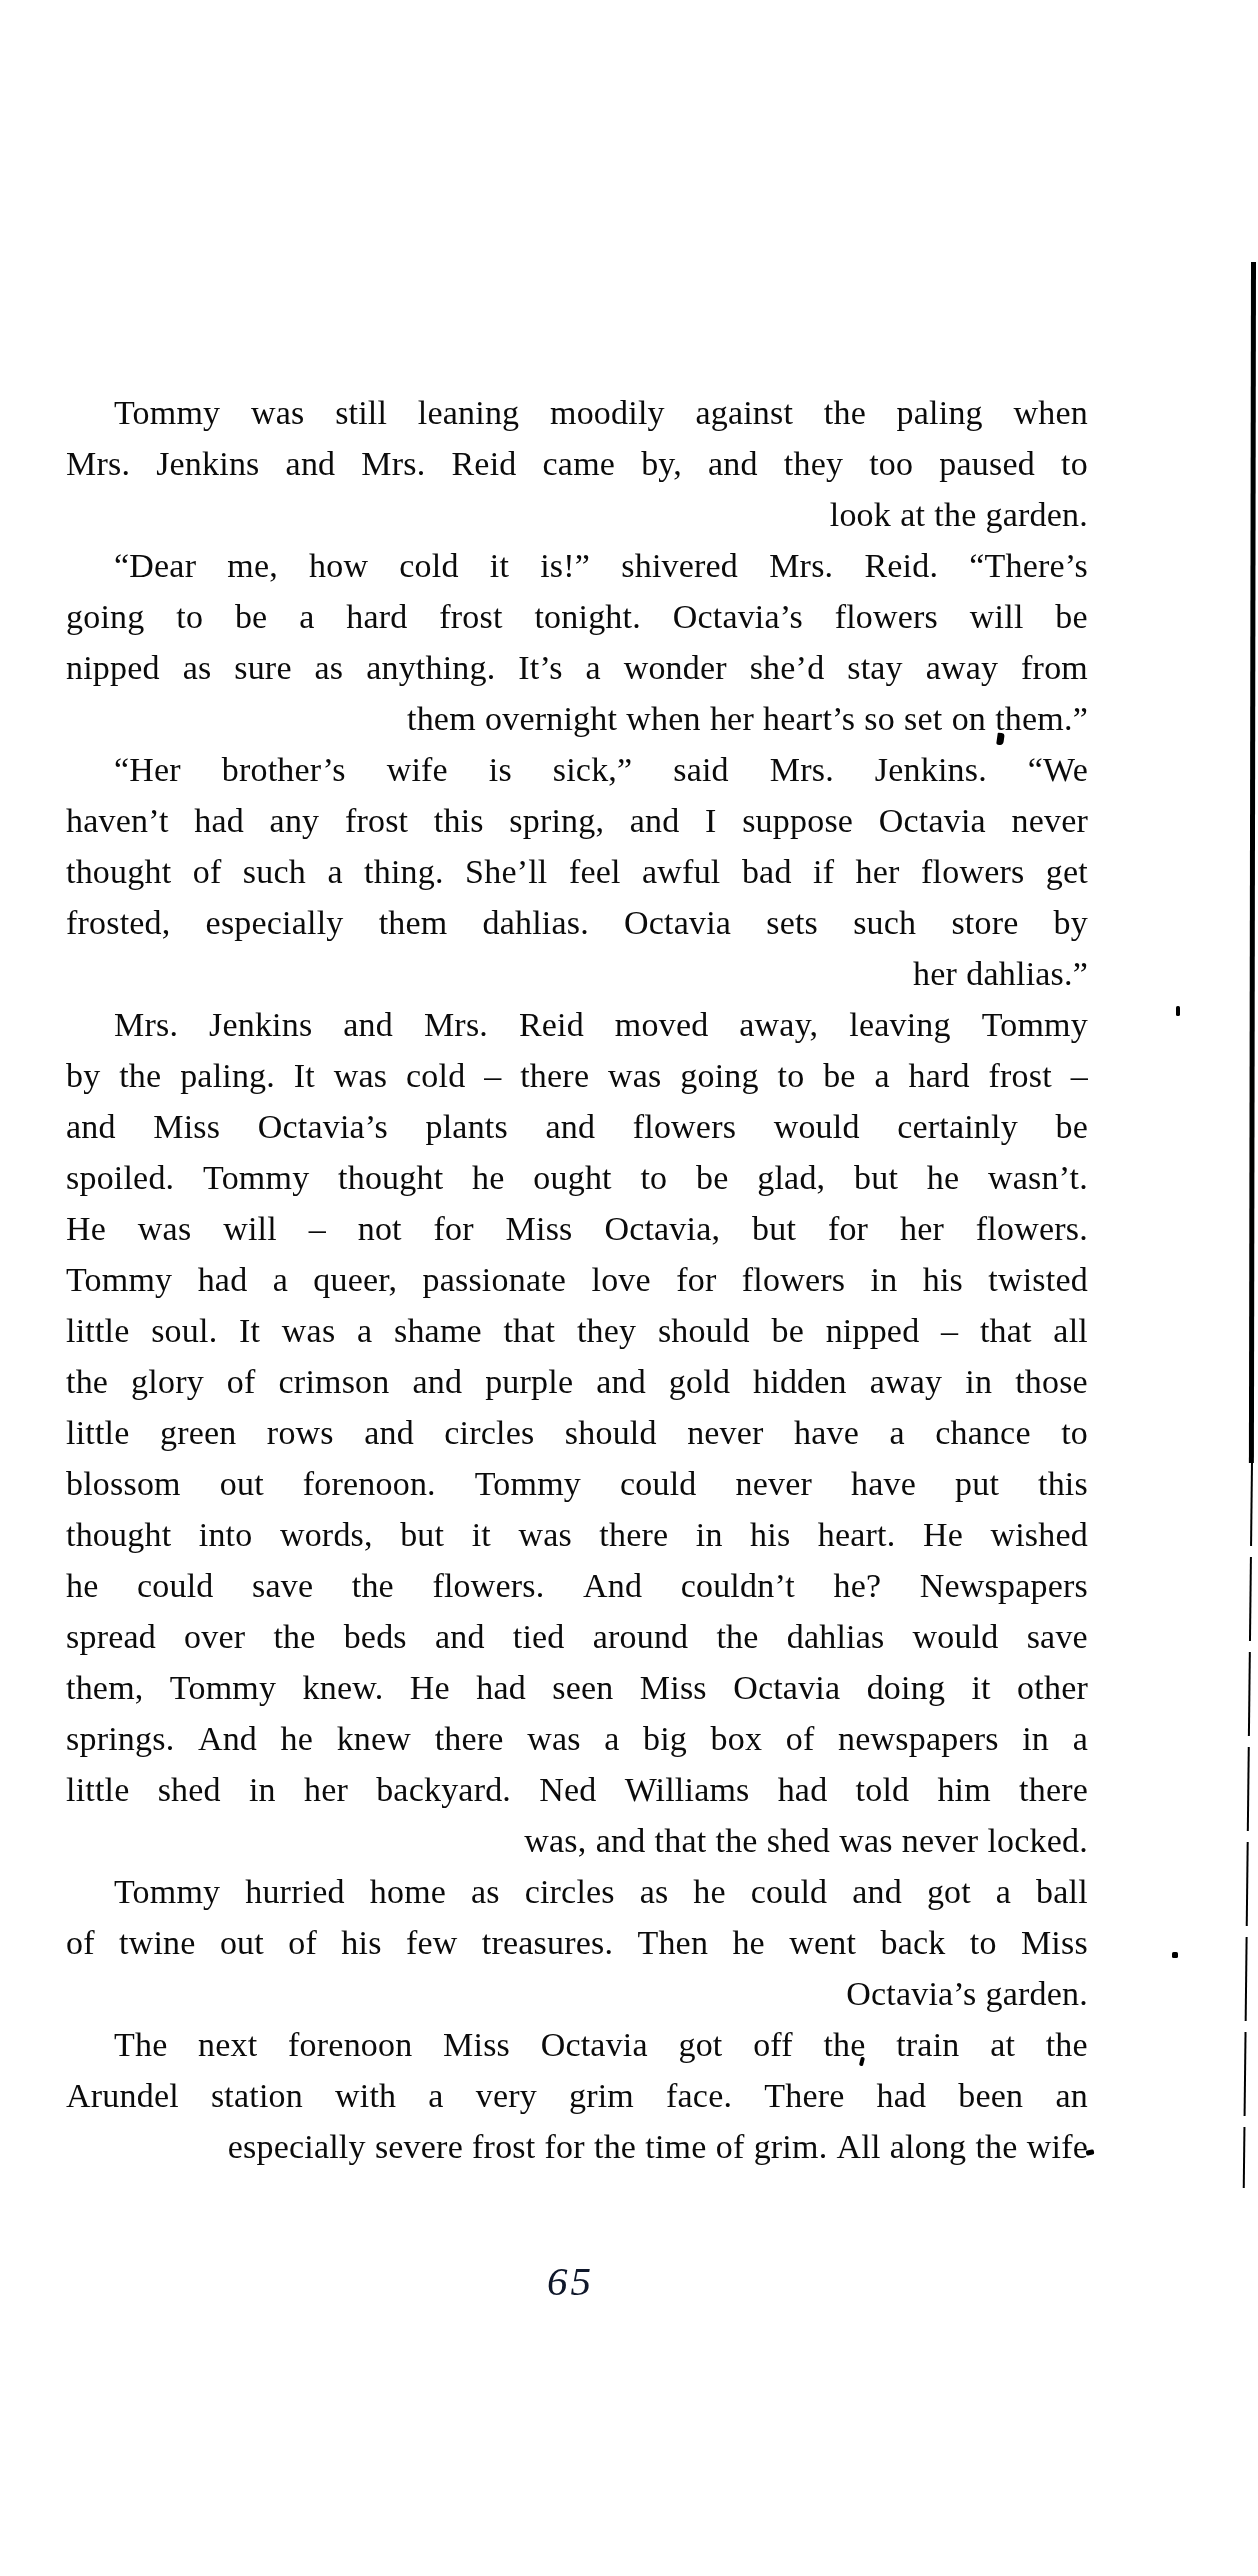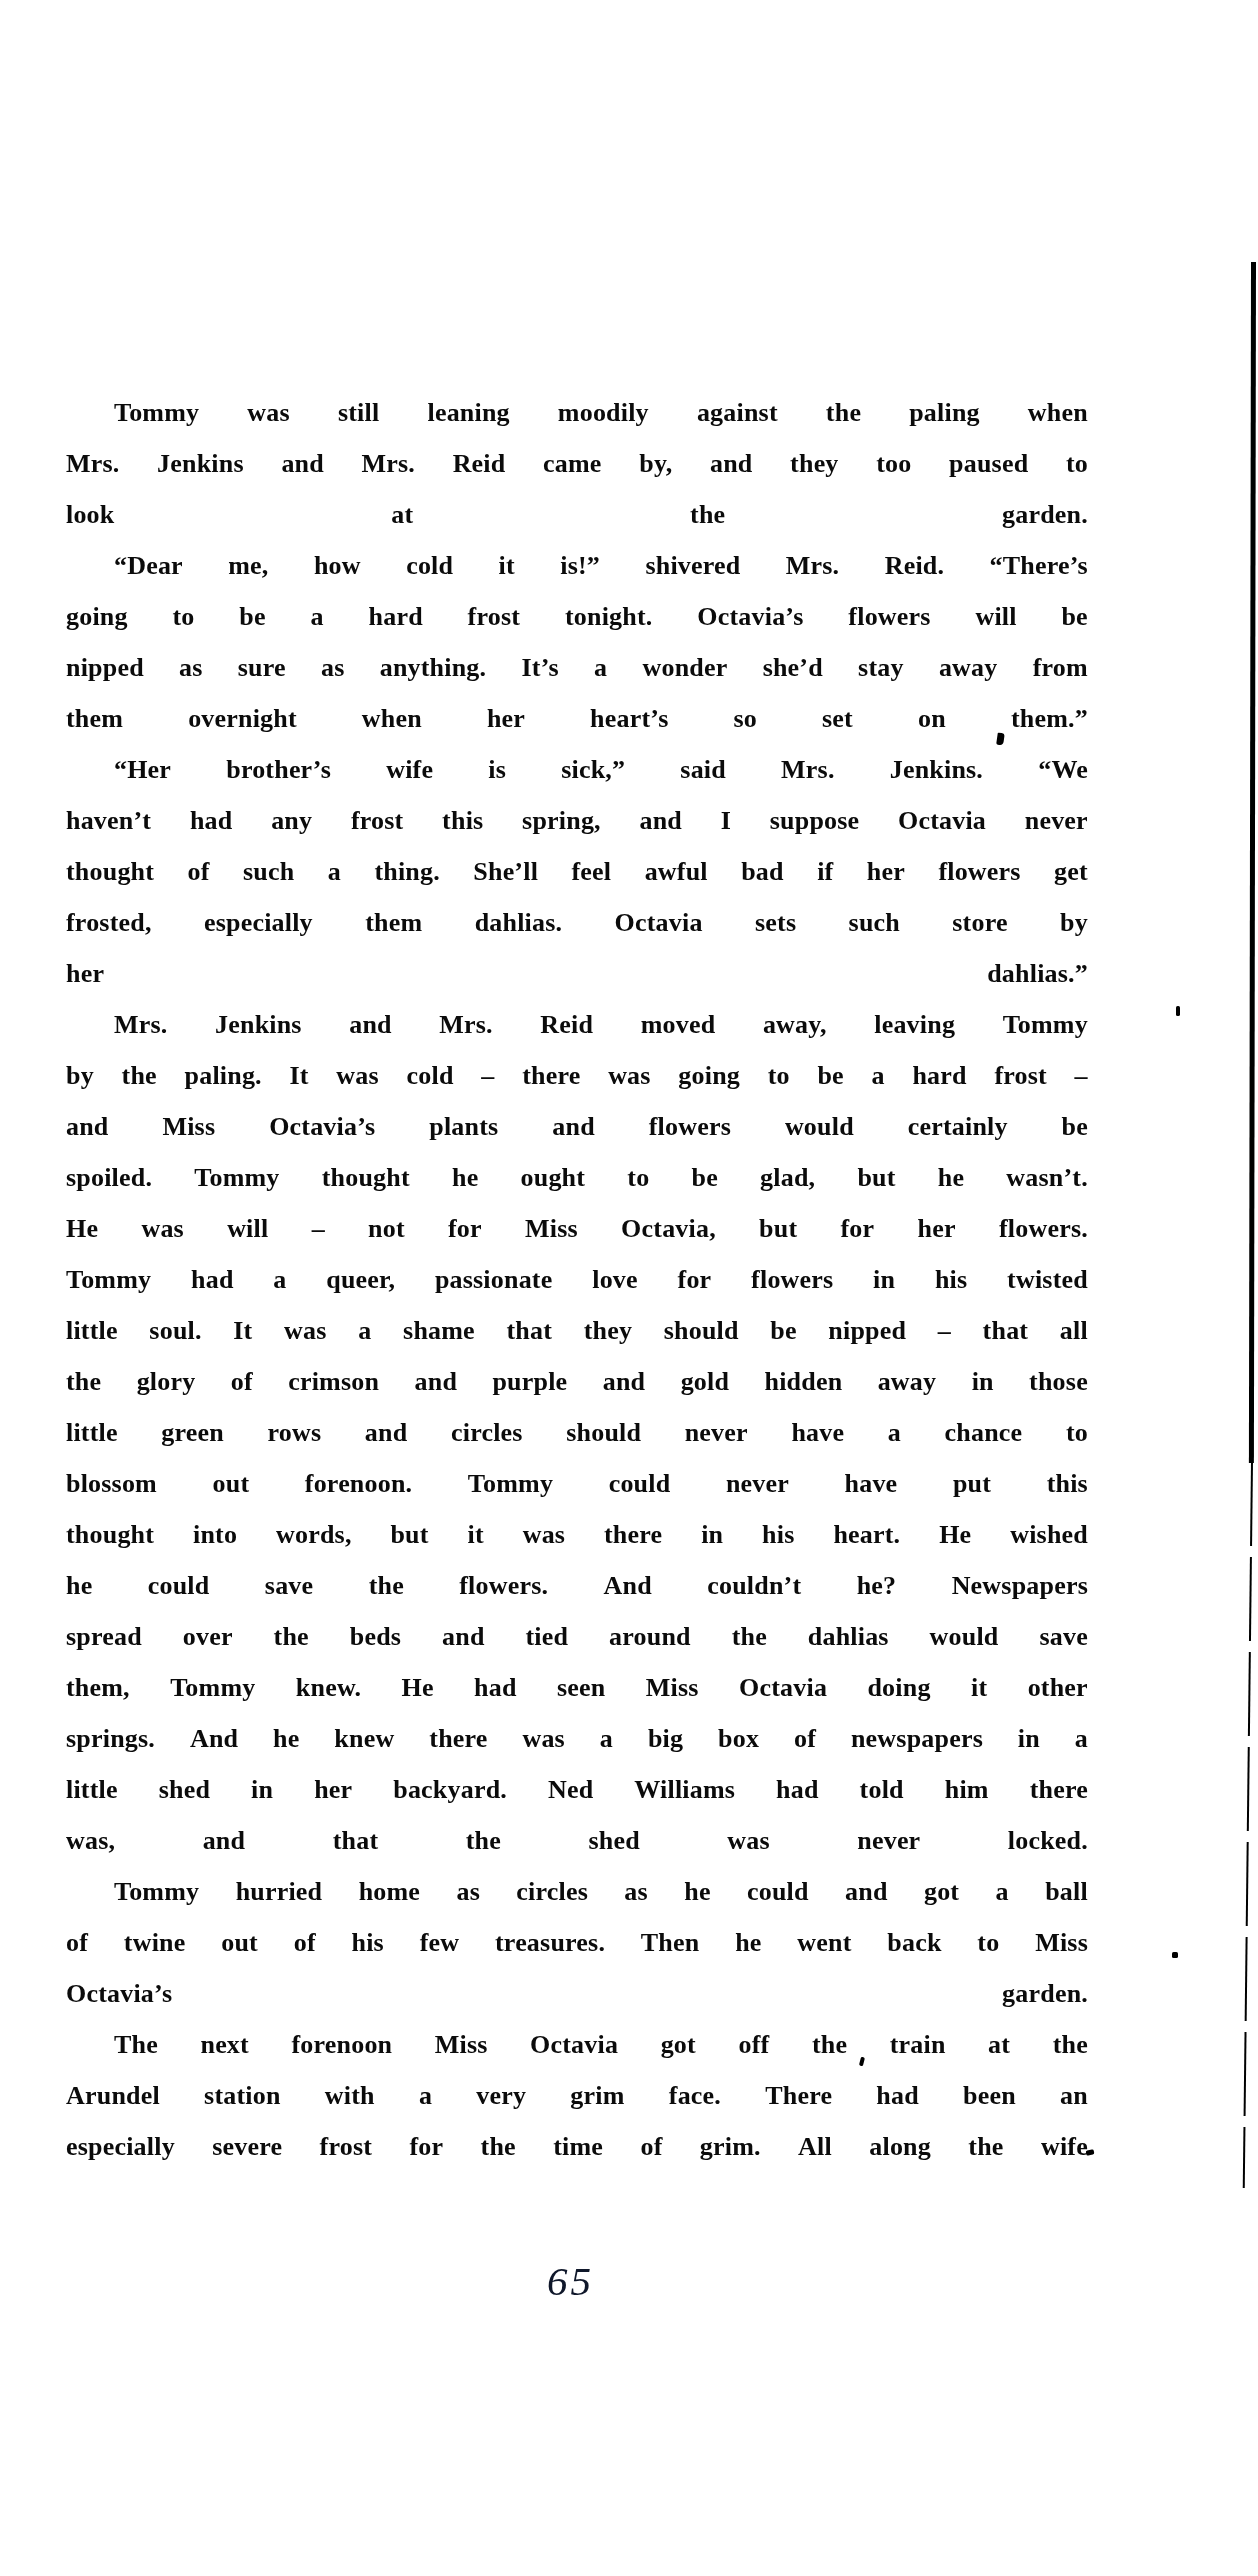--- a/index.html
+++ b/index.html
@@ -20,26 +20,26 @@
     position: absolute;
     left: 66px;
     top: 387px;
     width: 1022px;
   }
   .text-line {
     display: flex;
     align-items: center;
     height: 51px;
     overflow: hidden;
-    font-size: 26px;
-    font-weight: bold;
+    font-size: 34px;
+    font-weight: normal;
     letter-spacing: 0.2px;
   }
   .line-justify { justify-content: space-between; }
-  .line-last   { justify-content: space-between; gap: 0.27em; }
+  .line-last   { justify-content: flex-end; gap: 0.27em; }
   .line-indent { padding-left: 48px; }
   .word { white-space: pre; }
 
   .page-number {
     position: absolute;
     left: 547px;
     top: 2257px;
     font-size: 41px;
     font-style: italic;
     font-weight: normal;

